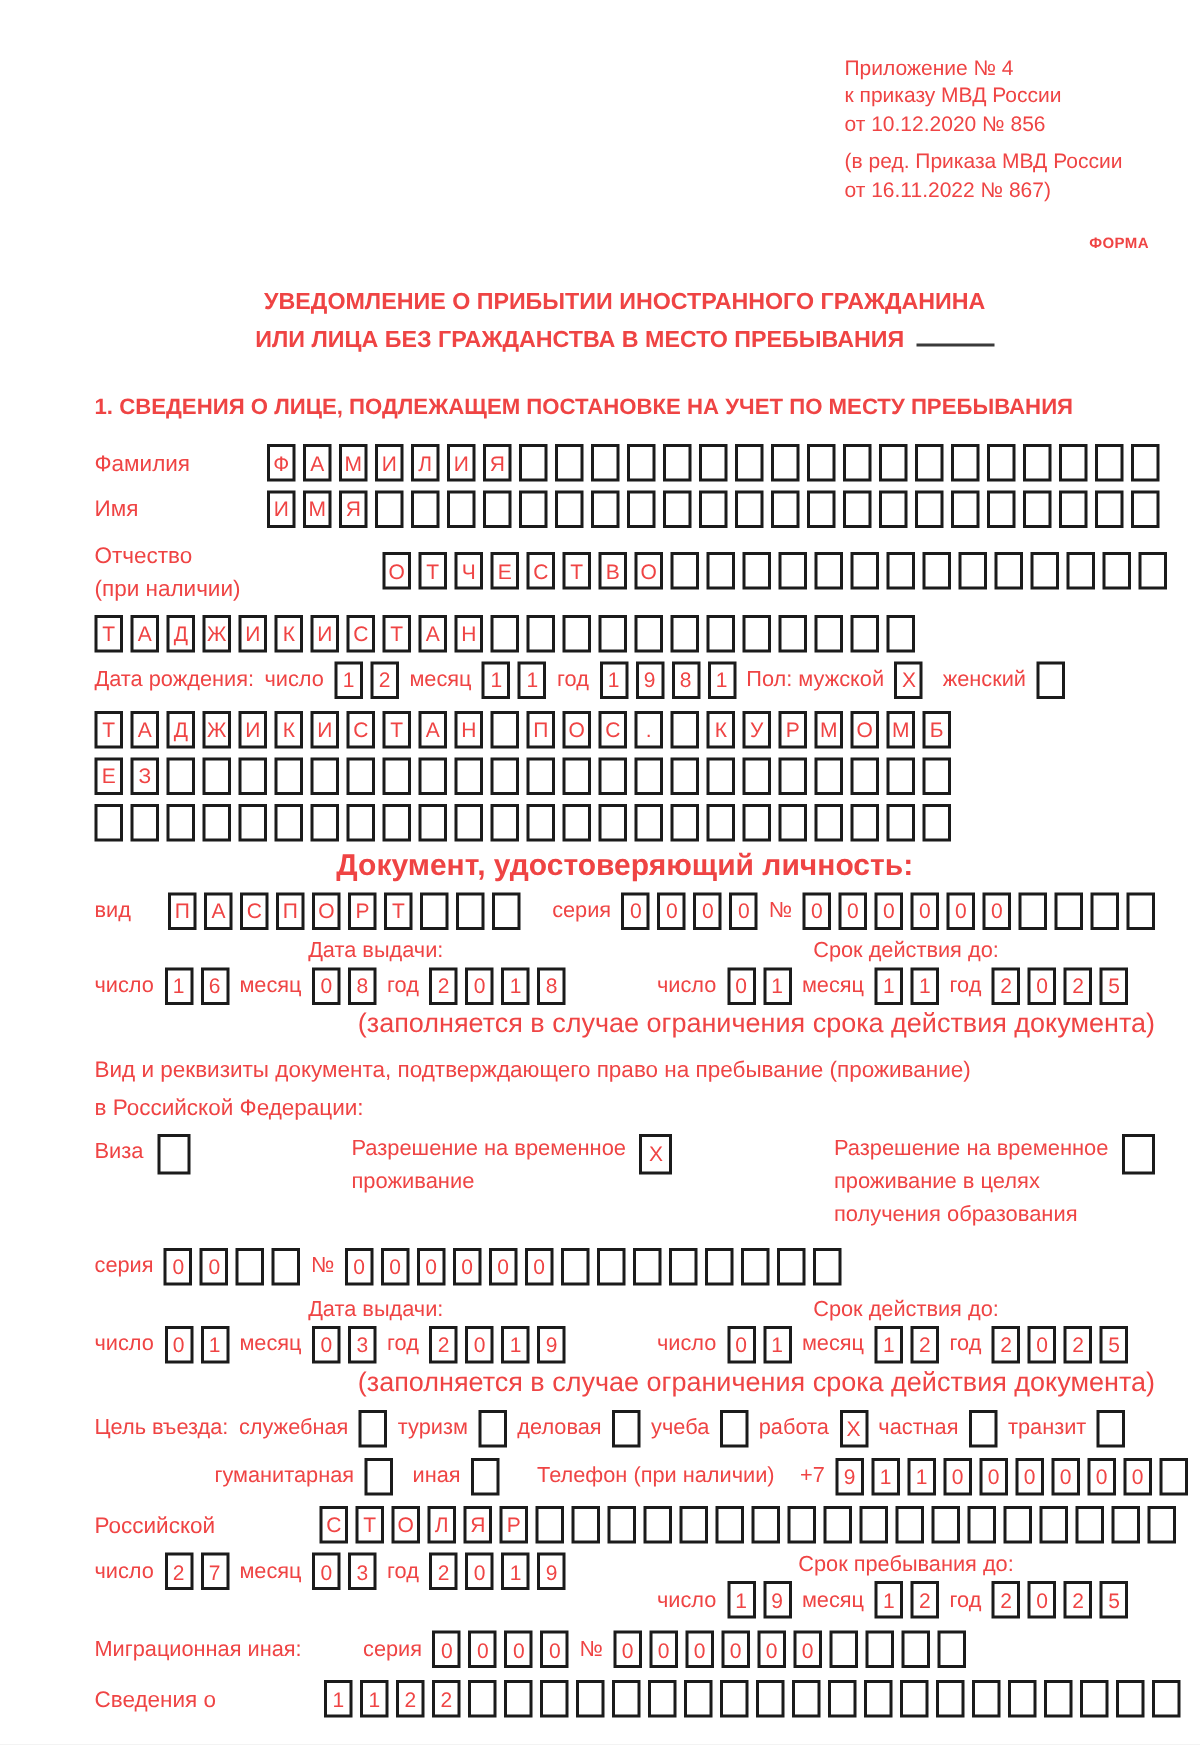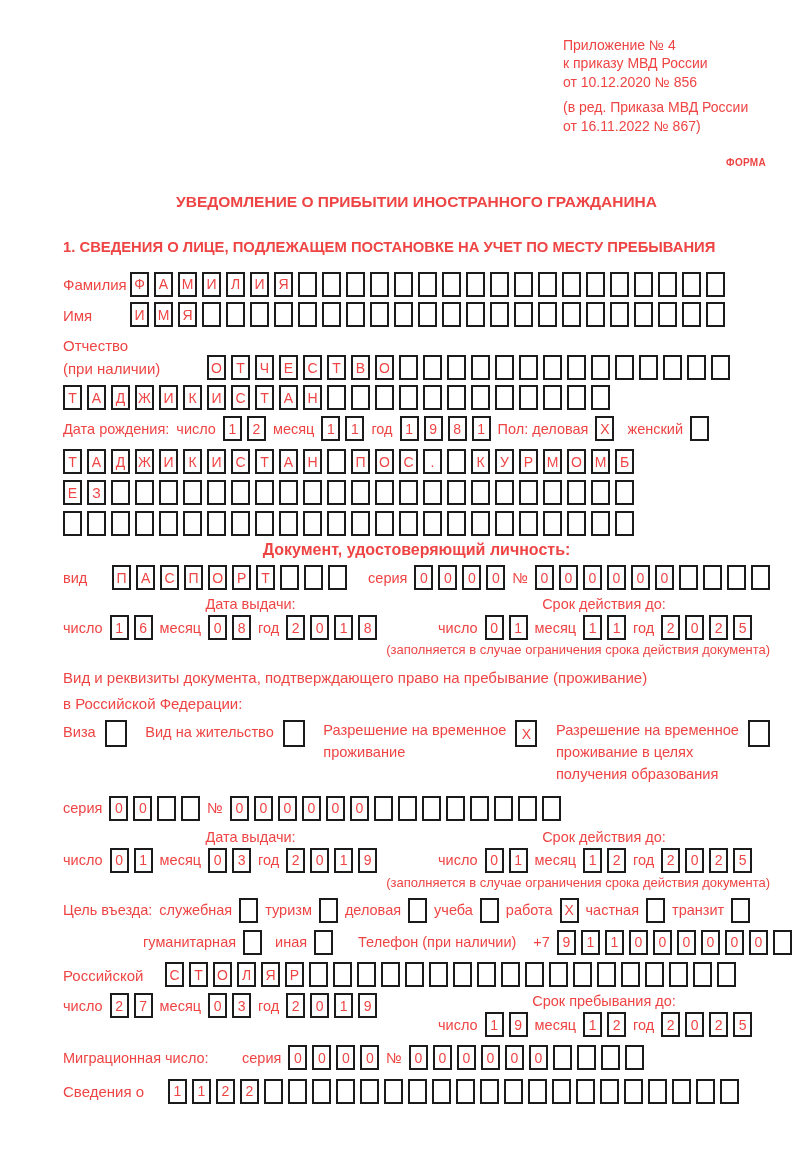--- a/index.html
+++ b/index.html
@@ -10,38 +10,38 @@
   }
   
   .apx{margin-left:500px;width:240px;font-size:14px;line-height:1.32;}
   .apx .gap{margin-top:7px;}
   .forma{font-weight:bold;font-size:10px;text-align:right;margin-top:22px;padding-right:4px;letter-spacing:.3px;}
   
   .title{text-align:center;font-weight:bold;font-size:15.5px;line-height:1.6;margin-top:22px;}
   .blank{display:inline-block;width:52px;border-bottom:2px solid #3a3a3a;height:12px;margin-left:8px;}
   .sect{font-weight:bold;font-size:14.8px;margin-top:24px;margin-bottom:16px;}
   
-  .frow{display:flex;align-items:flex-end;margin-bottom:5px;}
+  .frow{display:flex;align-items:center;margin-bottom:5px;gap:48px;}
   .flabel{flex:0 0 auto;font-size:15px;line-height:1.5;padding-top:3px;}
   .cells{display:flex;gap:5px;flex:0 0 auto;}
   .cell{
     flex:0 0 auto;width:19px;height:25px;border:2px solid #1b1b1b;box-sizing:border-box;
     display:flex;align-items:center;justify-content:center;font-size:14px;background:#fff;
   }
   .cbx .cell{width:22px;height:27px;}
   .stack{display:flex;flex-direction:column;gap:6px;}
   
   .igroup{display:flex;align-items:center;gap:7px;font-size:14.5px;flex-wrap:nowrap;}
   .igroup .t{white-space:nowrap;}
-  .center-head{text-align:center;font-weight:bold;font-size:16px;margin:4px 0 6px;}
+  .center-head{text-align:center;font-weight:bold;font-size:20px;margin:4px 0 6px;}
   .twocol{display:flex;margin:2px 0 2px;}
   .dcol1{flex:0 0 375px;}
   .dcol2{flex:1 1 auto;}
   .colhead{text-align:center;font-size:14.5px;margin-bottom:3px;}
-  .note-right{font-size:13px;text-align:right;margin:2px 0 8px;}
+  .note-right{font-size:18px;text-align:right;margin:2px 0 8px;}
   .para{font-size:15px;line-height:1.7;margin:2px 0 4px;}
   .optrow{display:flex;justify-content:space-between;align-items:flex-start;margin:4px 0 10px;}
   .opt{display:flex;align-items:flex-start;gap:9px;}
   .opt .optlbl{font-size:14.6px;padding-top:4px;white-space:nowrap;}
   .optlines{font-size:14.6px;line-height:1.5;}
   .indent2{margin-left:80px;margin-bottom:7px;}
 </style>
 </head>
 <body>
 
@@ -51,20 +51,21 @@
     <div>Приложение № 4</div>
     <div>к приказу МВД России</div>
     <div>от 10.12.2020 № 856</div>
     <div class="gap">(в ред. Приказа МВД России</div>
     <div>от 16.11.2022 № 867)</div>
   </div>
   <div class="forma">ФОРМА</div>
 
   <div class="title">
     <div>УВЕДОМЛЕНИЕ О ПРИБЫТИИ ИНОСТРАННОГО ГРАЖДАНИНА</div>
+    <div><span>ИЛИ ЛИЦА БЕЗ ГРАЖДАНСТВА В МЕСТО ПРЕБЫВАНИЯ</span><span class="blank"></span></div>
   </div>
 
   <div class="sect">1. СВЕДЕНИЯ О ЛИЦЕ, ПОДЛЕЖАЩЕМ ПОСТАНОВКЕ НА УЧЕТ ПО МЕСТУ ПРЕБЫВАНИЯ</div>
 
   <div class="frow">
     <div class="flabel" style="width:67px">Фамилия</div>
     <div class="cells">
         <span class="cell">Ф</span>
         <span class="cell">А</span>
         <span class="cell">М</span>
@@ -195,21 +196,21 @@
         <span class="cell">1</span>
         <span class="cell">1</span>
       </span>
     <span class="t">год</span>
     <span class="cells">
         <span class="cell">1</span>
         <span class="cell">9</span>
         <span class="cell">8</span>
         <span class="cell">1</span>
       </span>
-    <span class="t">Пол: деловая</span>
+    <span class="t">Пол: мужской</span>
     <span class="cells">
         <span class="cell">X</span>
       </span>
     <span class="t" style="margin-left:6px">женский</span>
     <span class="cells">
         <span class="cell"></span>
       </span>
   </div>
 
   <div class="frow">
@@ -386,26 +387,20 @@
   </div>
 
   <div class="optrow">
     <span class="opt">
       <span class="optlbl">Виза</span>
       <span class="cells cbx">
           <span class="cell"></span>
         </span>
     </span>
     <span class="opt">
-      <span class="optlbl">Вид на жительство</span>
-      <span class="cells cbx">
-          <span class="cell"></span>
-        </span>
-    </span>
-    <span class="opt">
       <span class="optlines">
         <div>Разрешение на временное</div>
         <div>проживание</div>
       </span>
       <span class="cells cbx">
           <span class="cell">X</span>
         </span>
     </span>
     <span class="opt">
       <span class="optlines">
@@ -621,21 +616,21 @@
             <span class="cell">2</span>
             <span class="cell">0</span>
             <span class="cell">2</span>
             <span class="cell">5</span>
           </span>
       </div>
     </div>
   </div>
 
   <div class="igroup" style="margin:8px 0;">
-    <span class="t" style="width:150px">Миграционная число:</span>
+    <span class="t" style="width:150px">Миграционная иная:</span>
     <span class="t" style="margin-left:22px">серия</span>
     <span class="cells">
         <span class="cell">0</span>
         <span class="cell">0</span>
         <span class="cell">0</span>
         <span class="cell">0</span>
       </span>
     <span class="t">№</span>
     <span class="cells">
         <span class="cell">0</span>

